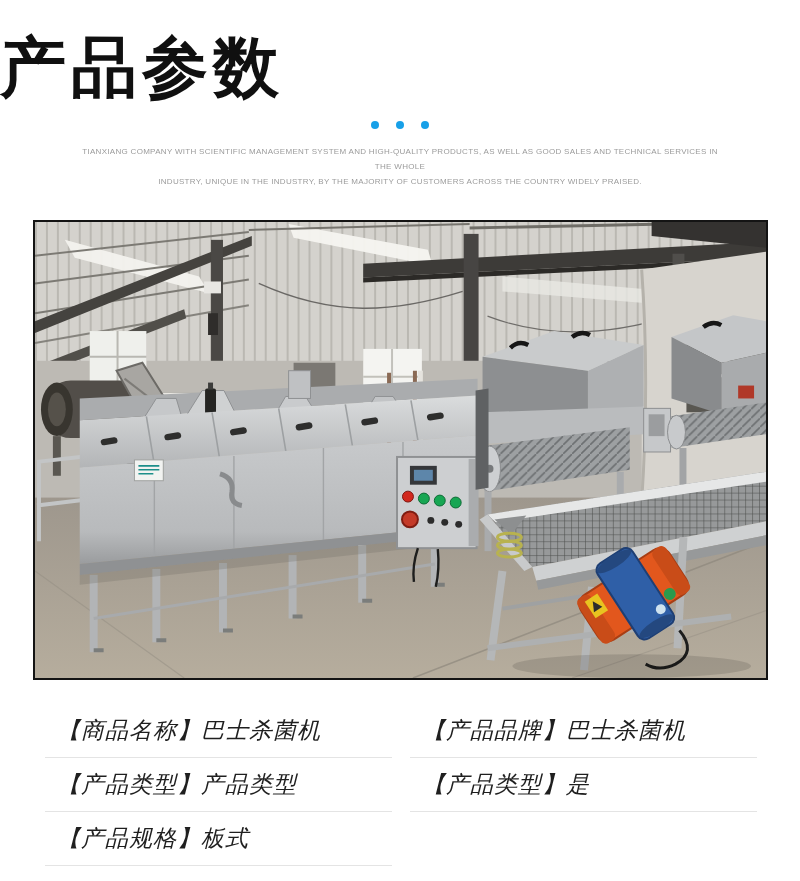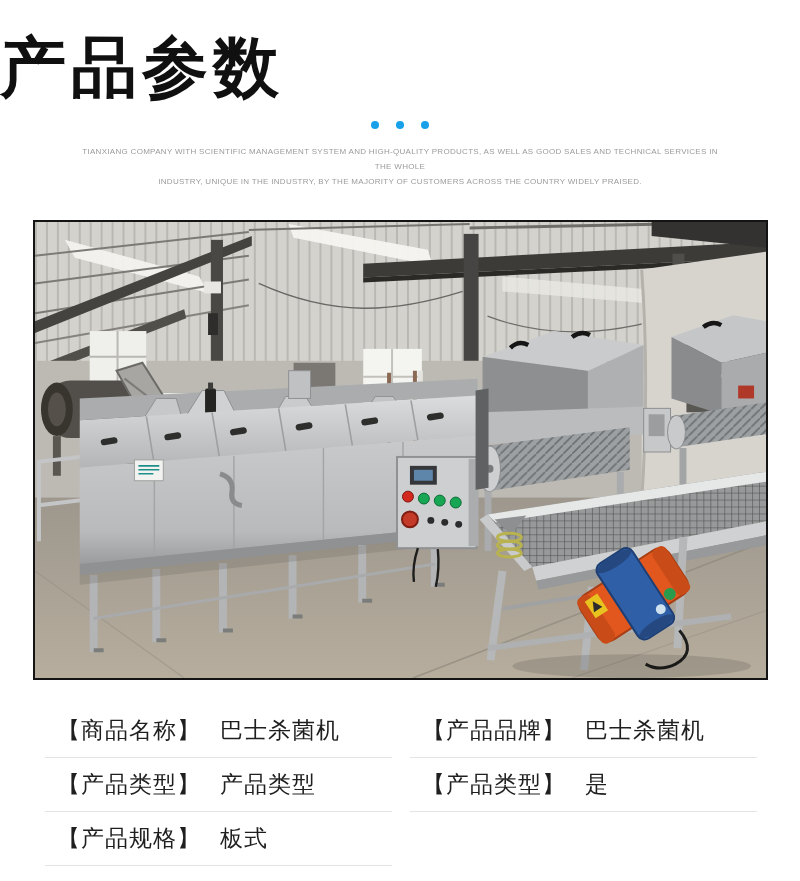--- a/index.html
+++ b/index.html
@@ -23,29 +23,29 @@
   }
   
   .photo-frame {
     width:735px; height:460px; margin:31px auto 0;
     border:2px solid #141414; background:#cfcdc8; position:relative;
   }
   .photo-frame svg { display:block; width:100%; height:100%; }
   
   .specs {
     margin-top:24px; padding:0 43px 0 45px;
-    display:flex; justify-content:space-between;
+    display:flex; justify-content:space-between;font-style:italic;
   }
   .spec-col { width:347px; }
   .spec-row {
     height:54px; display:flex; align-items:center;
     border-bottom:1px solid #e4e4e4; padding-left:12px;
     font-size:23px; color:#1f1f1f; letter-spacing:1px;
   }
-  .spec-row .val { margin-left:19px; }
+  .spec-row .val { margin-left:0; }
 </style>
 </head>
 <body>
 
 <h1 class="page-title">产品参数</h1>
 
 <div class="dots">
   <span class="dot"></span>
   <span class="dot"></span>
   <span class="dot"></span>

